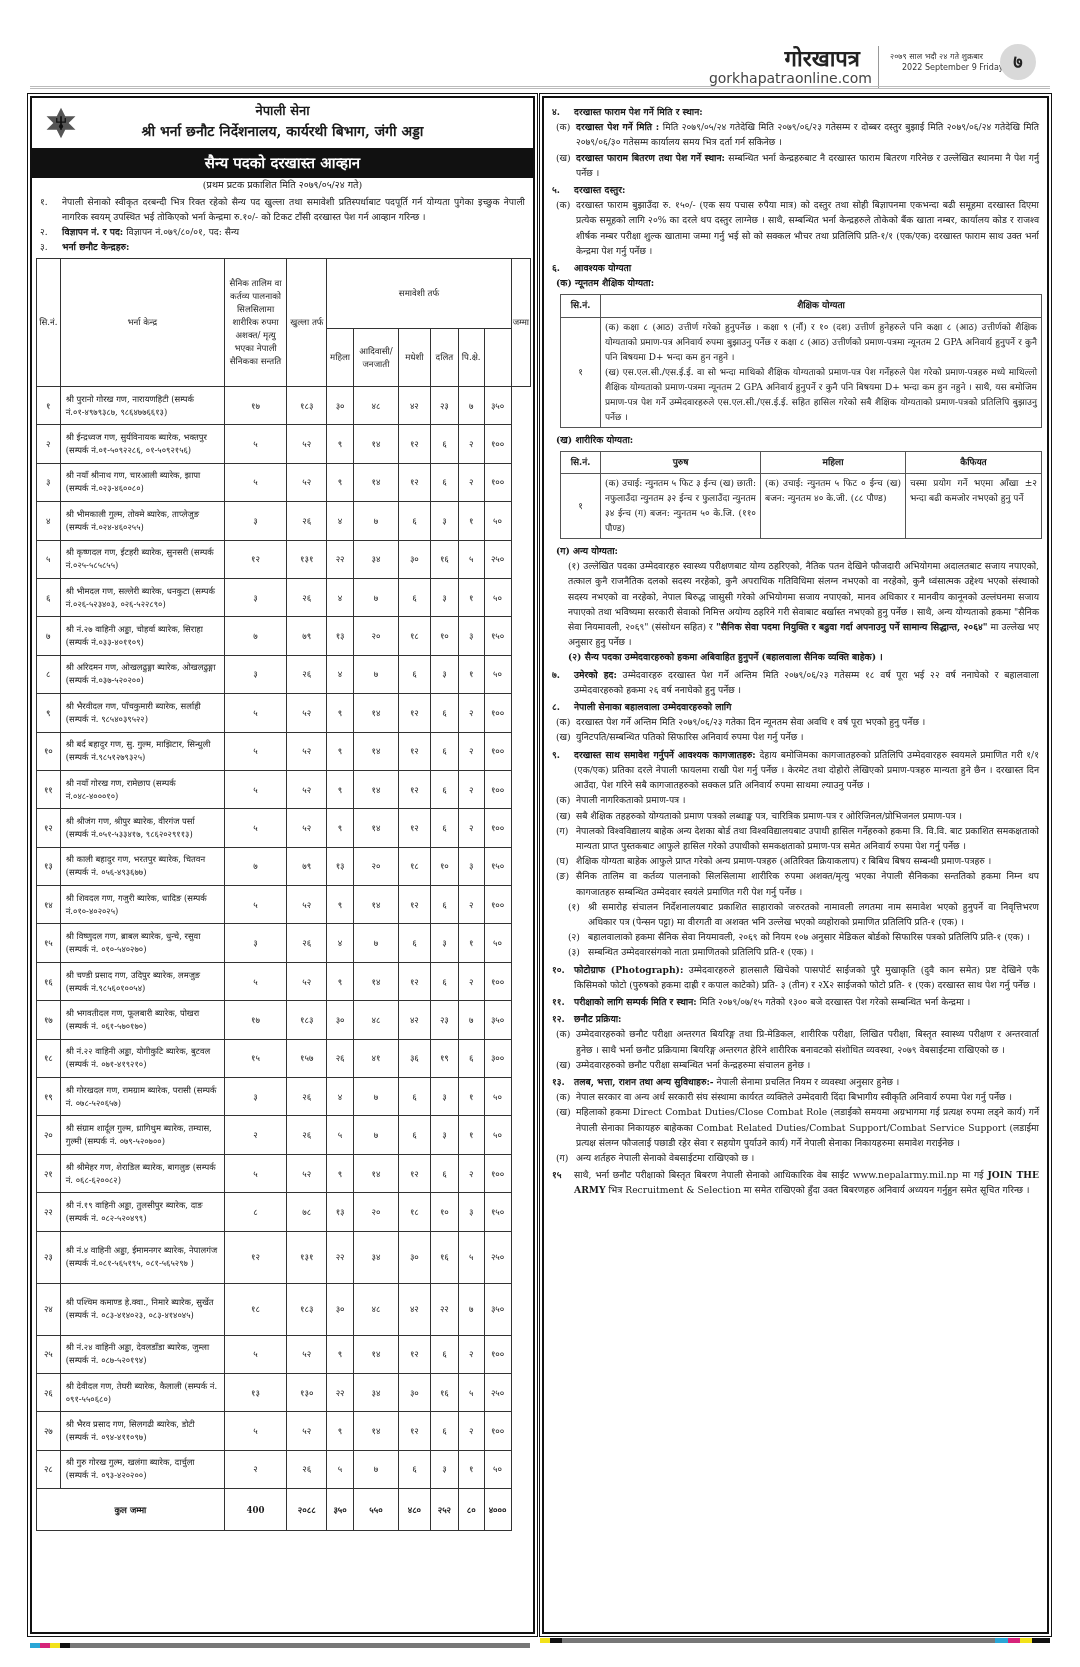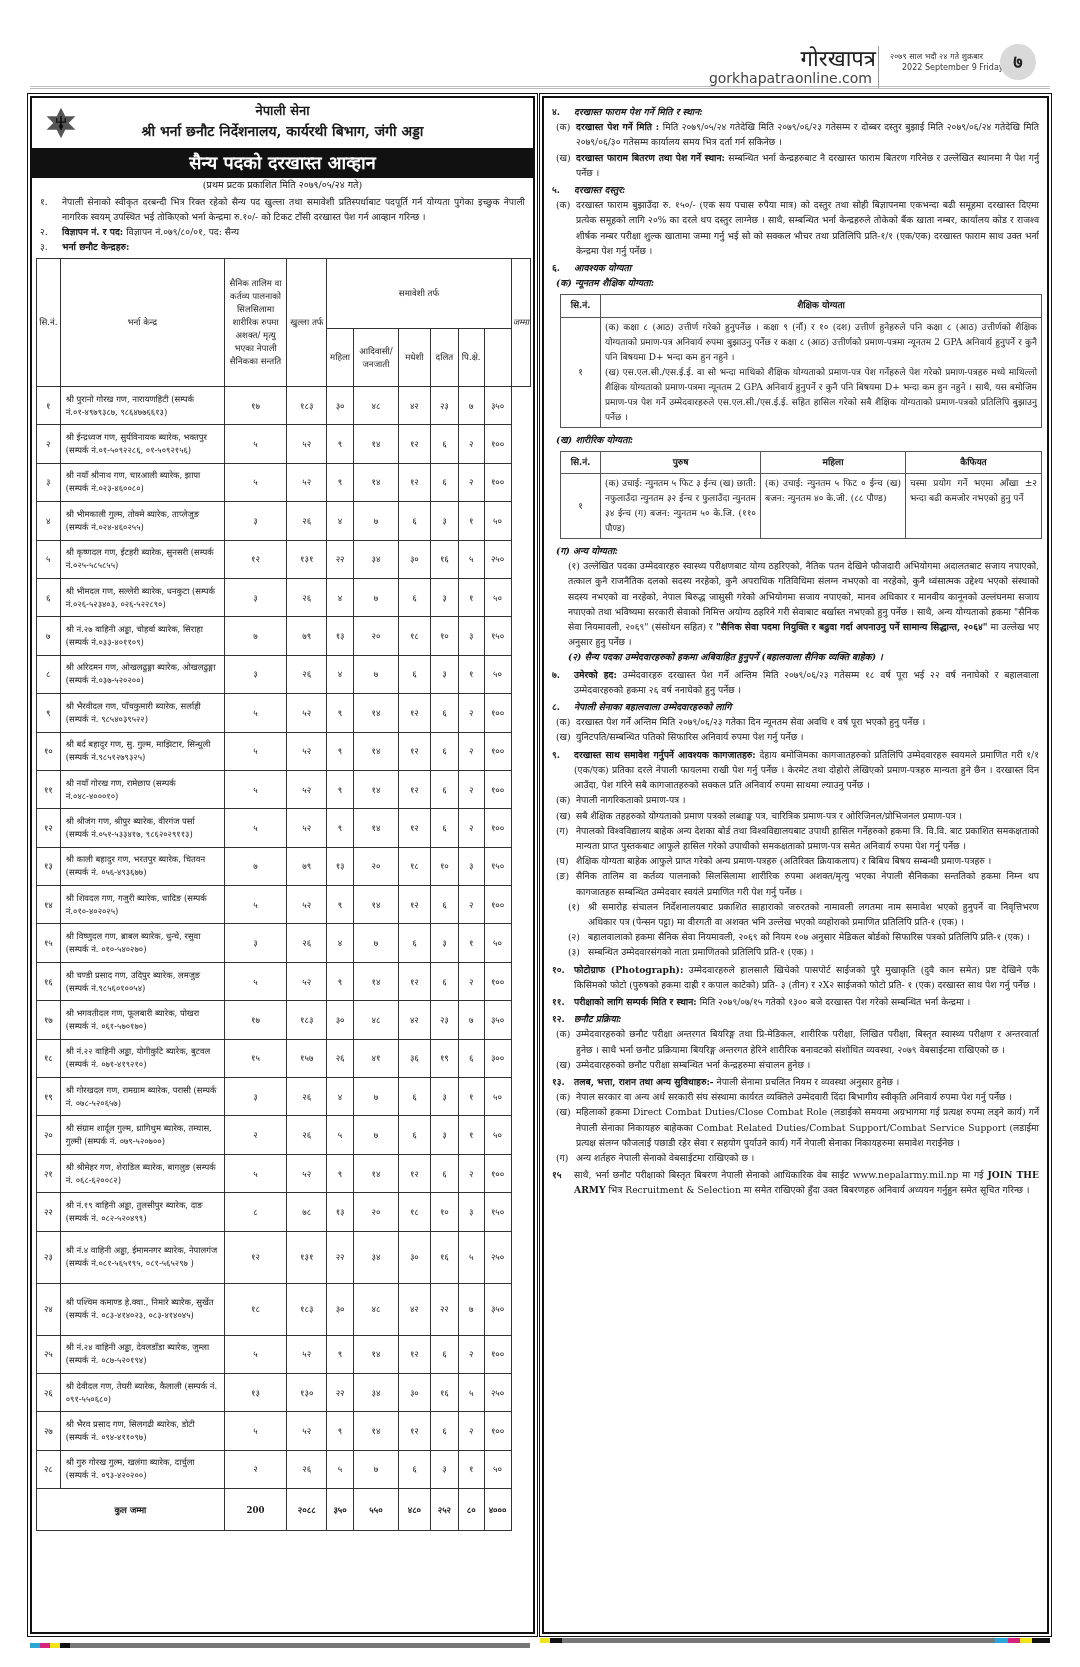--- a/index.html
+++ b/index.html
@@ -1,39 +1,39 @@
 <!DOCTYPE html>
 <html><head>
 <meta charset="utf-8">
 <style>
   * { box-sizing: border-box; margin: 0; padding: 0; }
   html, body { width: 1080px; height: 1667px; background: #ffffff; overflow: hidden; }
   body { font-family: "DejaVu Serif", "Liberation Serif", serif; color: #1a1a1a; position: relative; }
 
   
   .masthead { position: absolute; top: 38px; left: 0; width: 1080px; height: 50px; }
-  .mast-title { position: absolute; right: 204px; top: 4px; font-size: 22px; font-weight: normal; color: #222; font-family: "DejaVu Sans", sans-serif; }
+  .mast-title { position: absolute; right: 220px; top: 4px; font-size: 22px; font-weight: bold; color: #222; font-family: "DejaVu Sans", sans-serif; }
   .mast-url { position: absolute; right: 208px; top: 32px; font-size: 14px; color: #444; font-family: "DejaVu Sans", sans-serif; }
   .mast-sep { position: absolute; left: 878px; top: 8px; width: 1px; height: 42px; background: #999; }
   .mast-date1 { position: absolute; left: 890px; top: 12px; font-size: 8px; color: #333; font-family: "DejaVu Sans", sans-serif; }
   .mast-date2 { position: absolute; left: 902px; top: 25px; font-size: 8px; color: #333; font-family: "DejaVu Sans", sans-serif; }
   .page-badge { position: absolute; left: 1000px; top: 6px; width: 36px; height: 36px; border-radius: 50%; background: #d9d9d9; font-size: 18px; font-weight: bold; text-align: center; line-height: 36px; color: #222; font-family: "DejaVu Sans", sans-serif; }
   .mast-rule { position: absolute; top: 86px; left: 30px; width: 1020px; height: 3px; border-top: 1px solid #bbb; border-bottom: 1px solid #bbb; }
 
   
   .panel { position: absolute; top: 96px; border: 3px double #222; border-width: 3px; background: #fff; }
   .panel-left { left: 30px; width: 505px; height: 1538px; border: 2px solid #111; outline: 1px solid #111; outline-offset: 2px; }
   .panel-right { left: 542px; width: 507px; height: 1538px; border: 2px solid #111; outline: 1px solid #111; outline-offset: 2px; }
 
   
   .org-head { position: relative; height: 50px; text-align: center; }
   .emblem { position: absolute; left: 12px; top: 8px; width: 34px; height: 34px; }
   .org-name { font-size: 13px; font-weight: bold; padding-top: 3px; }
   .org-sub { font-size: 14px; font-weight: bold; margin-top: 2px; }
-  .title-bar { background: #111; color: #fff; text-align: center; font-size: 18px; font-weight: bold; height: 30px; line-height: 30px; }
+  .title-bar { background: #111; color: #fff; text-align: center; font-size: 15px; font-weight: bold; height: 30px; line-height: 30px; }
   .pub-date { text-align: center; font-size: 9.5px; }
   .intro { font-size: 9.2px; line-height: 15px; padding: 3px 8px 0 8px; }
   .intro .item { display: flex; }
   .intro .num { width: 22px; flex-shrink: 0; }
   .intro .txt { flex: 1; text-align: justify; }
   .intro b { font-weight: bold; }
 
   
   table.recruit { border-collapse: collapse; width: 495px; margin: 4px 4px 0 4px; font-size: 8.6px; }
   table.recruit th, table.recruit td { border: 1px solid #333; text-align: center; vertical-align: middle; }
@@ -47,21 +47,21 @@
   .rc { padding: 4px 8px 0 8px; font-size: 9.2px; line-height: 15.2px; }
   .sec { display: flex; margin-top: 2px; }
   .sec .num { width: 22px; flex-shrink: 0; font-weight: bold; }
   .sec .body { flex: 1; text-align: justify; }
   .sub { display: flex; margin-left: 4px; }
   .sub .lbl { width: 20px; flex-shrink: 0; }
   .sub .body { flex: 1; text-align: justify; }
   .subsub { display: flex; margin-left: 16px; }
   .subsub .lbl { width: 20px; flex-shrink: 0; }
   .subsub .body { flex: 1; text-align: justify; }
-  .bold { font-weight: bold; font-style: italic; }
+  .bold { font-weight: bold; }
 
   table.qual { border-collapse: collapse; width: 482px; margin: 4px 0 4px 8px; font-size: 9px; }
   table.qual th, table.qual td { border: 1px solid #555; vertical-align: middle; }
   table.qual th { font-weight: bold; padding: 3px; text-align: center; }
   table.qual td { padding: 2px 4px; line-height: 15px; text-align: justify; }
   table.qual td.sn { text-align: center; width: 40px; }
 
   
   .colorbar { position: absolute; height: 5px; }
 </style>
@@ -469,21 +469,21 @@
           <td>२६</td>
           <td>५</td>
           <td>७</td>
           <td>६</td>
           <td>३</td>
           <td>१</td>
           <td>५०</td>
         </tr>
         <tr class="total">
           <td colspan="2">कुल जम्मा</td>
-          <td>200</td>
+          <td>400</td>
           <td>२०८८</td>
           <td>३५०</td>
           <td>५५०</td>
           <td>४८०</td>
           <td>२५२</td>
           <td>८०</td>
           <td>४०००</td>
         </tr>
       </tbody>
   </table>

